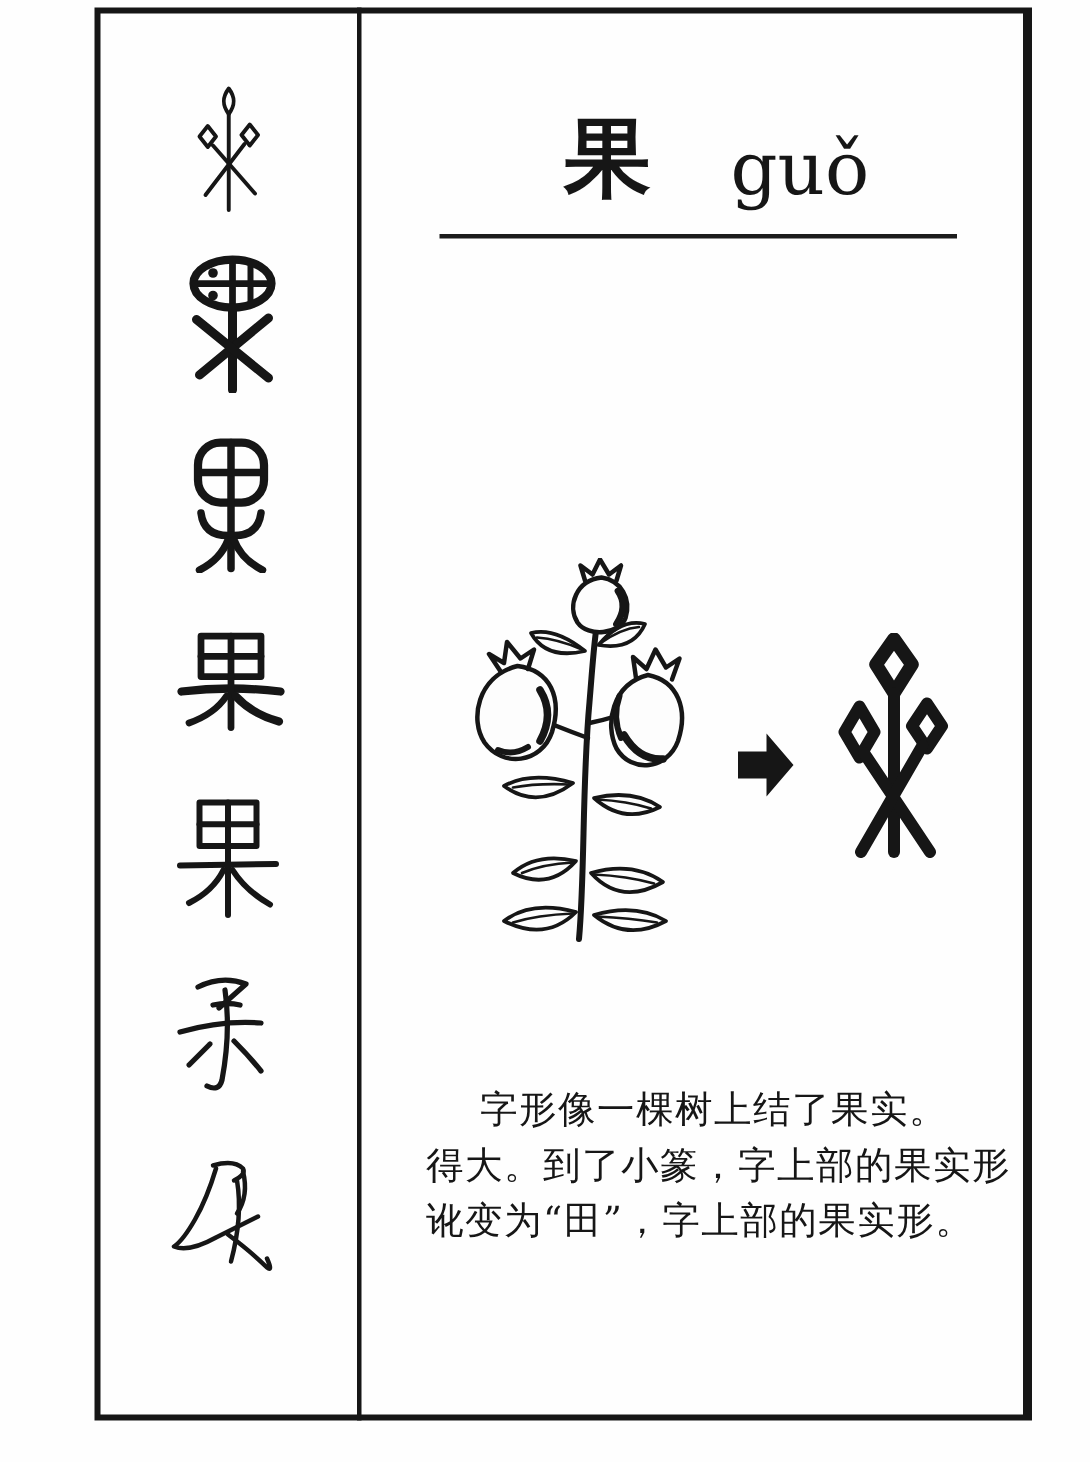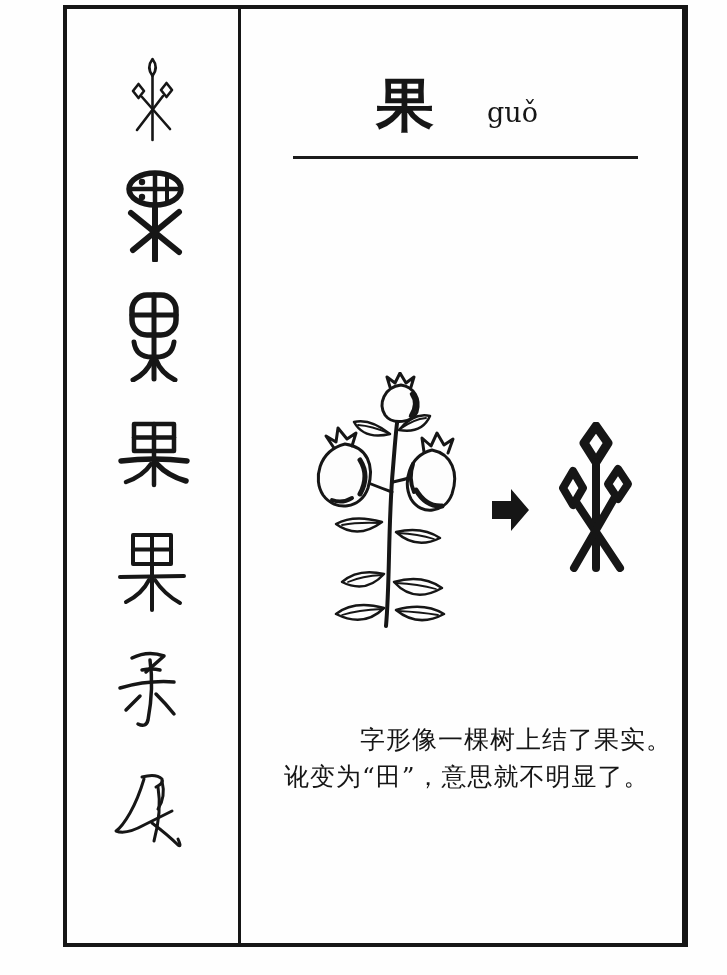--- a/index.html
+++ b/index.html
@@ -8,25 +8,25 @@
   .frame{position:absolute;left:63px;top:5px;width:625px;height:942px;box-sizing:border-box;
          border:4px solid #161616;border-right-width:6px;}
   .divider{position:absolute;left:238px;top:5px;width:3px;height:942px;background:#161616;}
   .glyph{position:absolute;}
   .glyph svg{display:block;width:100%;height:100%;}
   .ink{stroke:#161616;fill:none;stroke-linecap:round;stroke-linejoin:round;}
   .ink-fill{fill:#161616;stroke:none;}
   .leaf{fill:#fdfdfd;stroke:#161616;stroke-width:2.5;stroke-linejoin:round;}
   .fruit{fill:#fdfdfd;stroke:#161616;stroke-width:3;stroke-linejoin:round;}
   .headword{position:absolute;left:376px;top:74px;font-size:58px;line-height:62px;font-weight:bold;}
-  .pinyin{position:absolute;left:487px;top:92px;font-size:27px;line-height:42px;text-align:center;}
+  .pinyin{position:absolute;left:487px;top:92px;font-size:49px;line-height:42px;text-align:center;}
   .rule{position:absolute;left:293px;top:156px;width:345px;height:3px;background:#1c1c1c;}
   .note{position:absolute;left:284px;top:721px;width:396px;font-size:25px;line-height:37px;
         letter-spacing:1px;white-space:nowrap;}
-  .note .indent{margin-left:76px;}
+  .note .indent{margin-left:36px;}
 </style>
 </head>
 <body>
 
 <div class="page">
 
   <div class="frame"></div>
   <div class="divider"></div>
 
   <div class="glyph" style="left:130px;top:57px;width:45px;height:85px">
@@ -167,16 +167,17 @@
       <path class="ink" stroke-width="8" d="M40,40 L40,146"></path>
       <path class="ink" stroke-width="8" d="M17,49 L27,66 L17,83 L7,66 Z"></path>
       <path class="ink" stroke-width="8" d="M62,47 L72,62 L62,77 L52,62 Z"></path>
       <path class="ink" stroke-width="8" d="M20,80 L64,146"></path>
       <path class="ink" stroke-width="8" d="M59,75 L18,146"></path>
     </svg>
   </div>
 
   <div class="note">
     <div class="indent">字形像一棵树上结了果实。</div>
-    <div>讹变为“田”，意思就不明显了。</div>
+    <div>得大。到了小篆，字上部的果实形</div>
+    <div>讹变为“田”，字上部的果实形。</div>
   </div>
 
 </div>
 
 </body></html>

